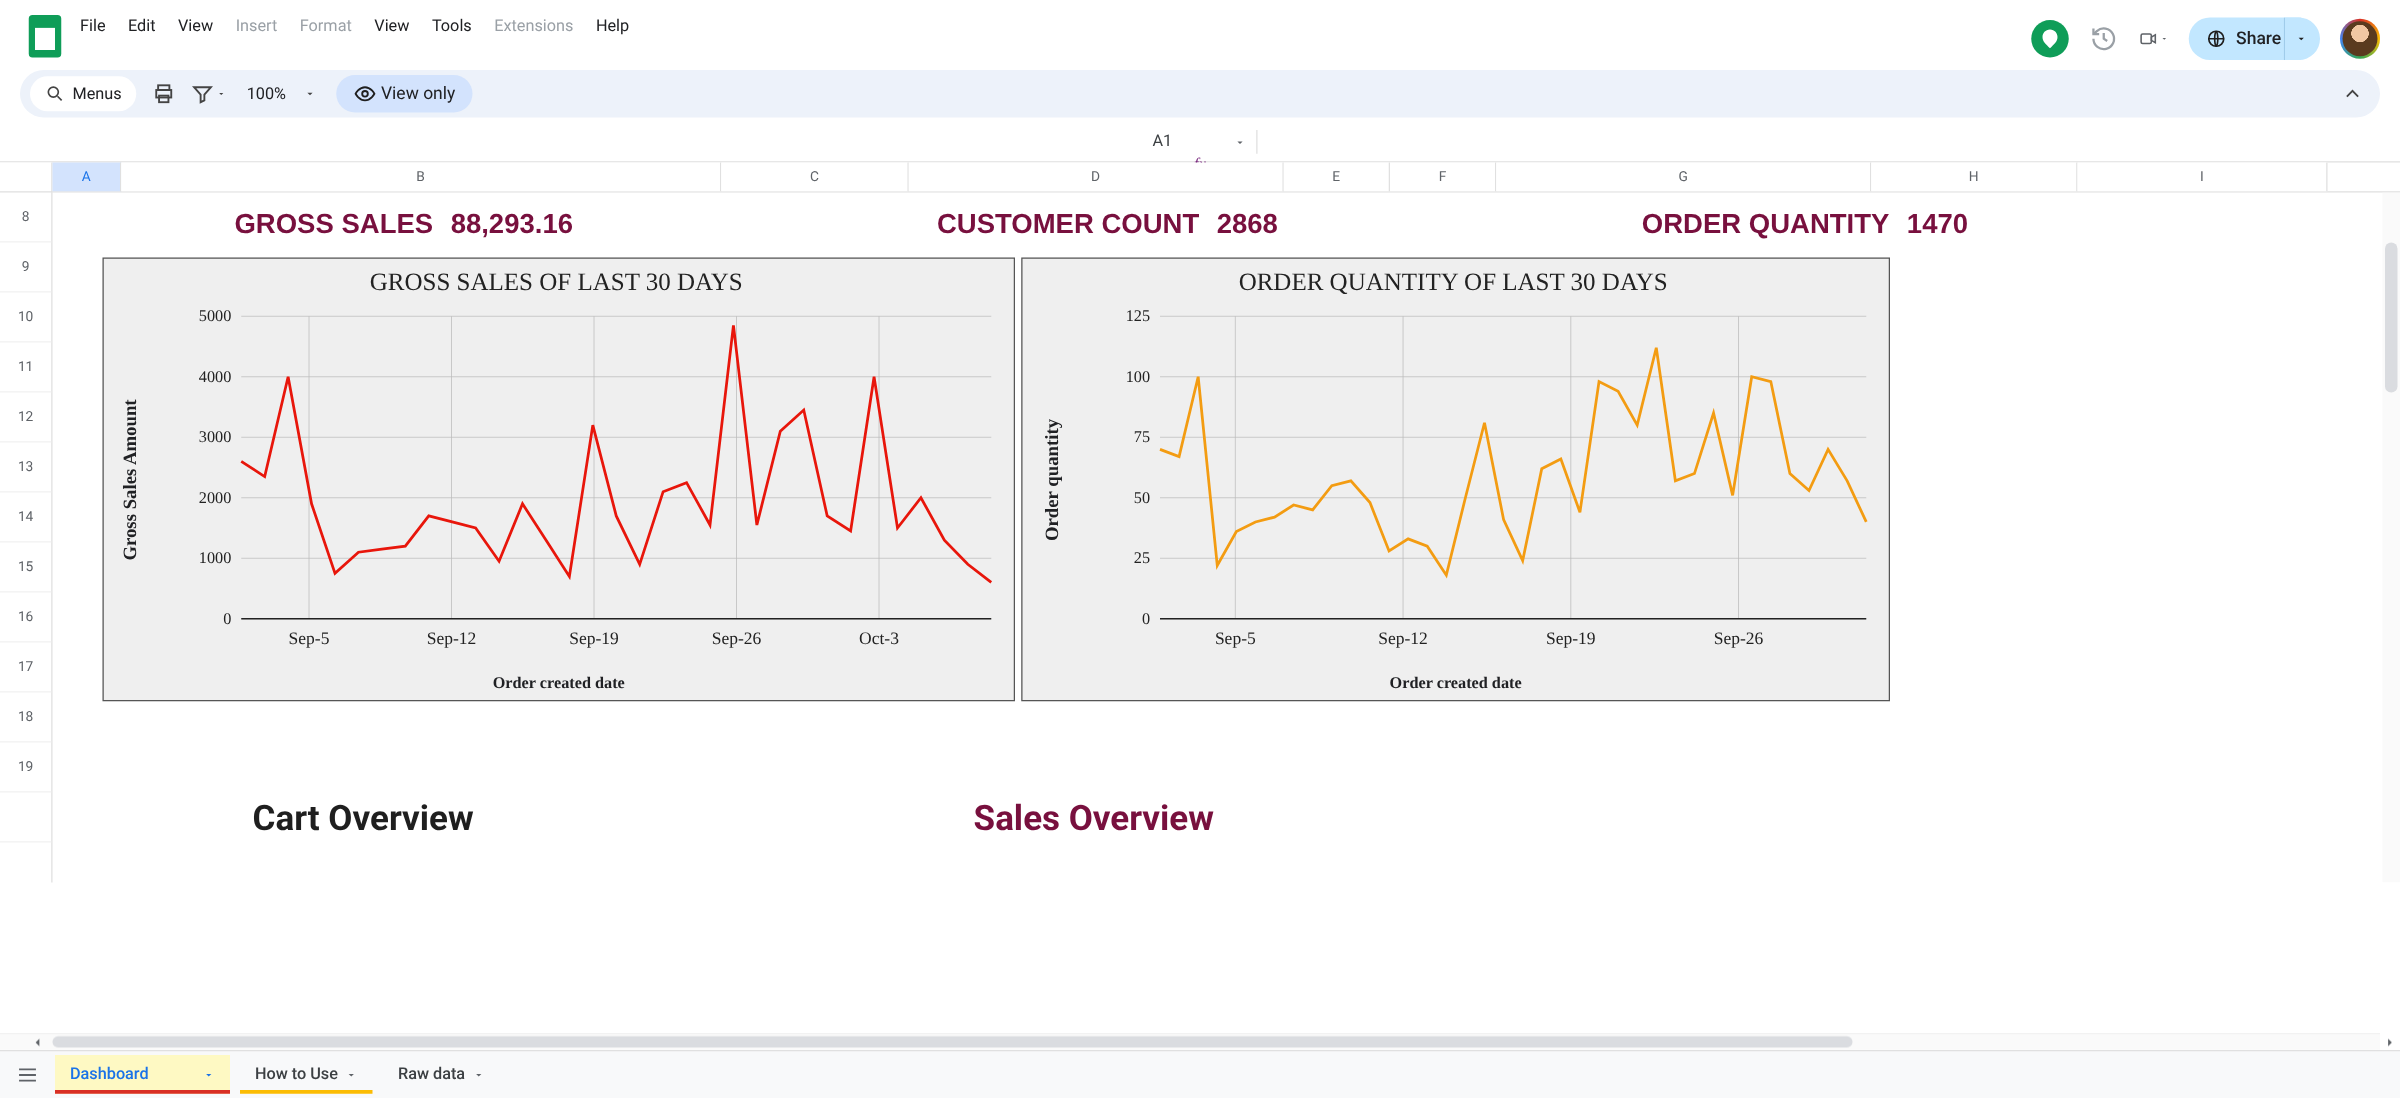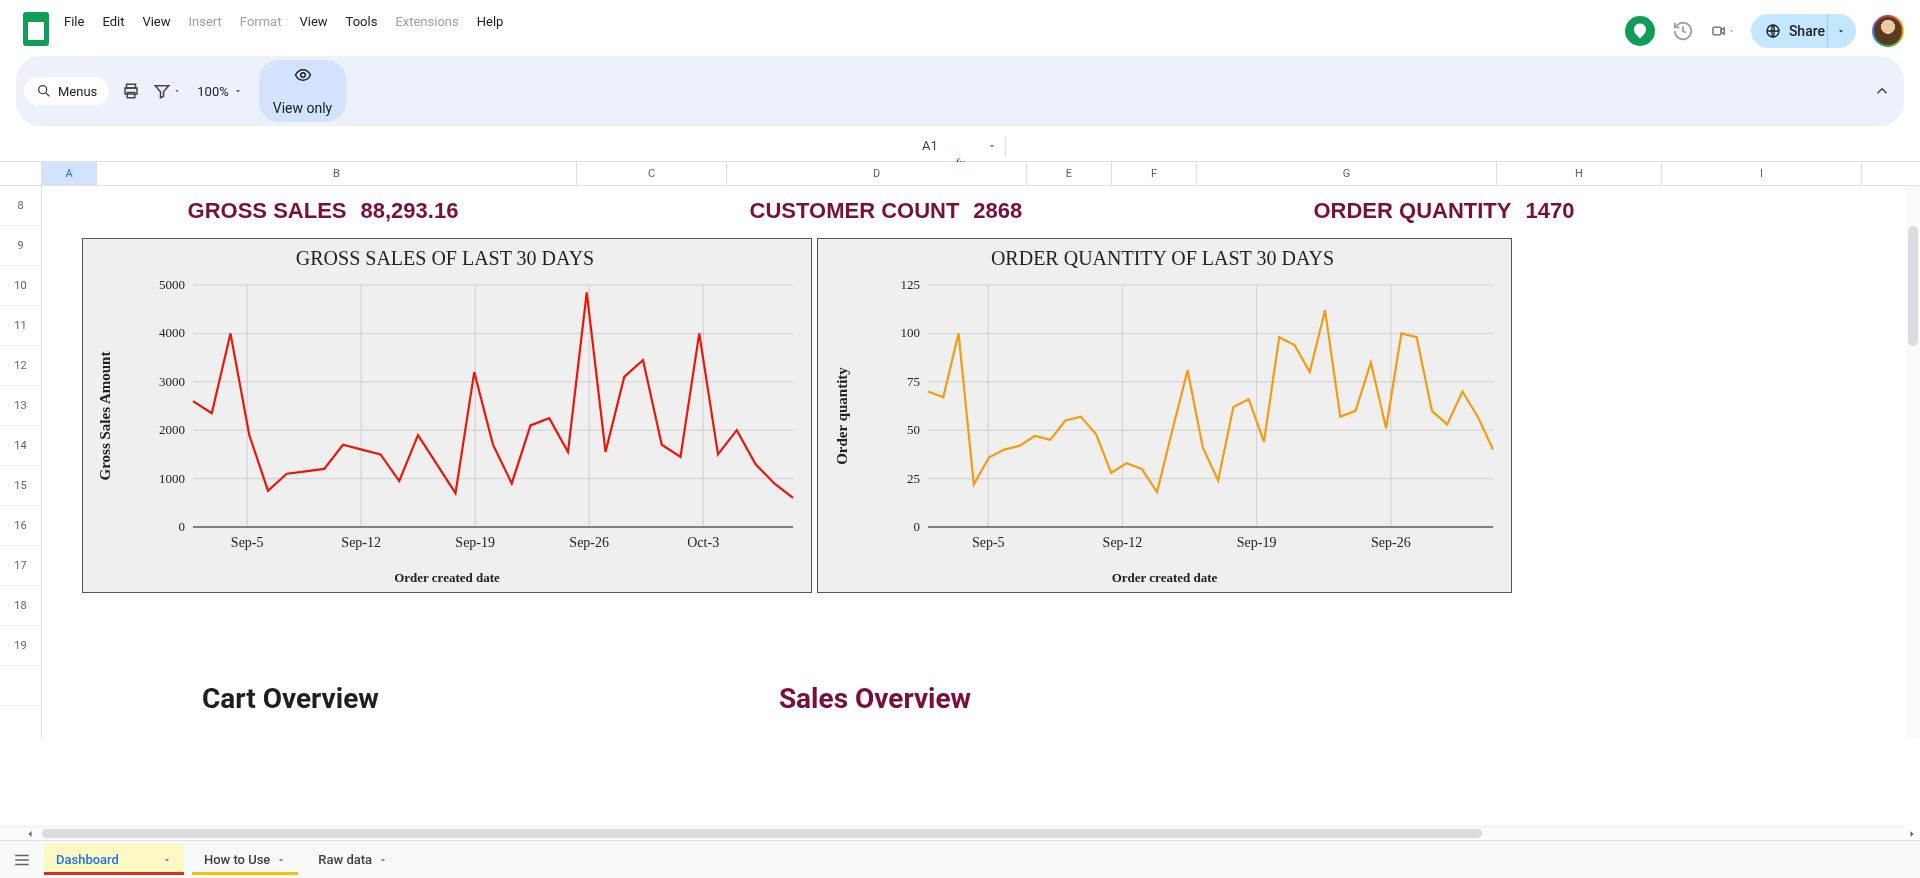--- a/index.html
+++ b/index.html
@@ -153,33 +153,32 @@
   }
   .tb-icon {
     width:28px;height:28px;
     display:flex;align-items:center;justify-content:center;
     color:#444;
     cursor:pointer;
     border-radius:4px;
   }
   .zoom-chip{
     padding:4px 8px;
-    display:flex;align-items:center;gap:4px;
+    display:flex;align-items:center;gap:14px;
     cursor:pointer;
   }
   .view-only{
     display:flex;
     align-items:center;
-    gap:16px;
+    gap:4px;
     background:#d3e3fd;
     border-radius:20px;
     padding:6px 14px;
     color:#202124;
     font-size:14px;
-    flex-direction:column;
   }
   .tb-spacer{flex:1;}
   
   .formula-row{
     display:flex;
     align-items:center;
     border-bottom:1px solid #e0e0e0;
     margin-top:10px;
     height:26px;
     flex-direction:column;
@@ -289,21 +288,21 @@
     text-align:center;
     font-family:"Comic Sans MS", cursive;
     font-size:13px;
     font-weight:600;
   }
   .plot{
     position:absolute;
   }
   .section-titles{
     position:absolute;
-    top:496px;
+    top:484px;
     left:0;right:0;
     display:flex;
   }
   .sec-title{
     font-size:28px;
     font-weight:700;
   }
   
   .tabs-bar{
     position:fixed;

